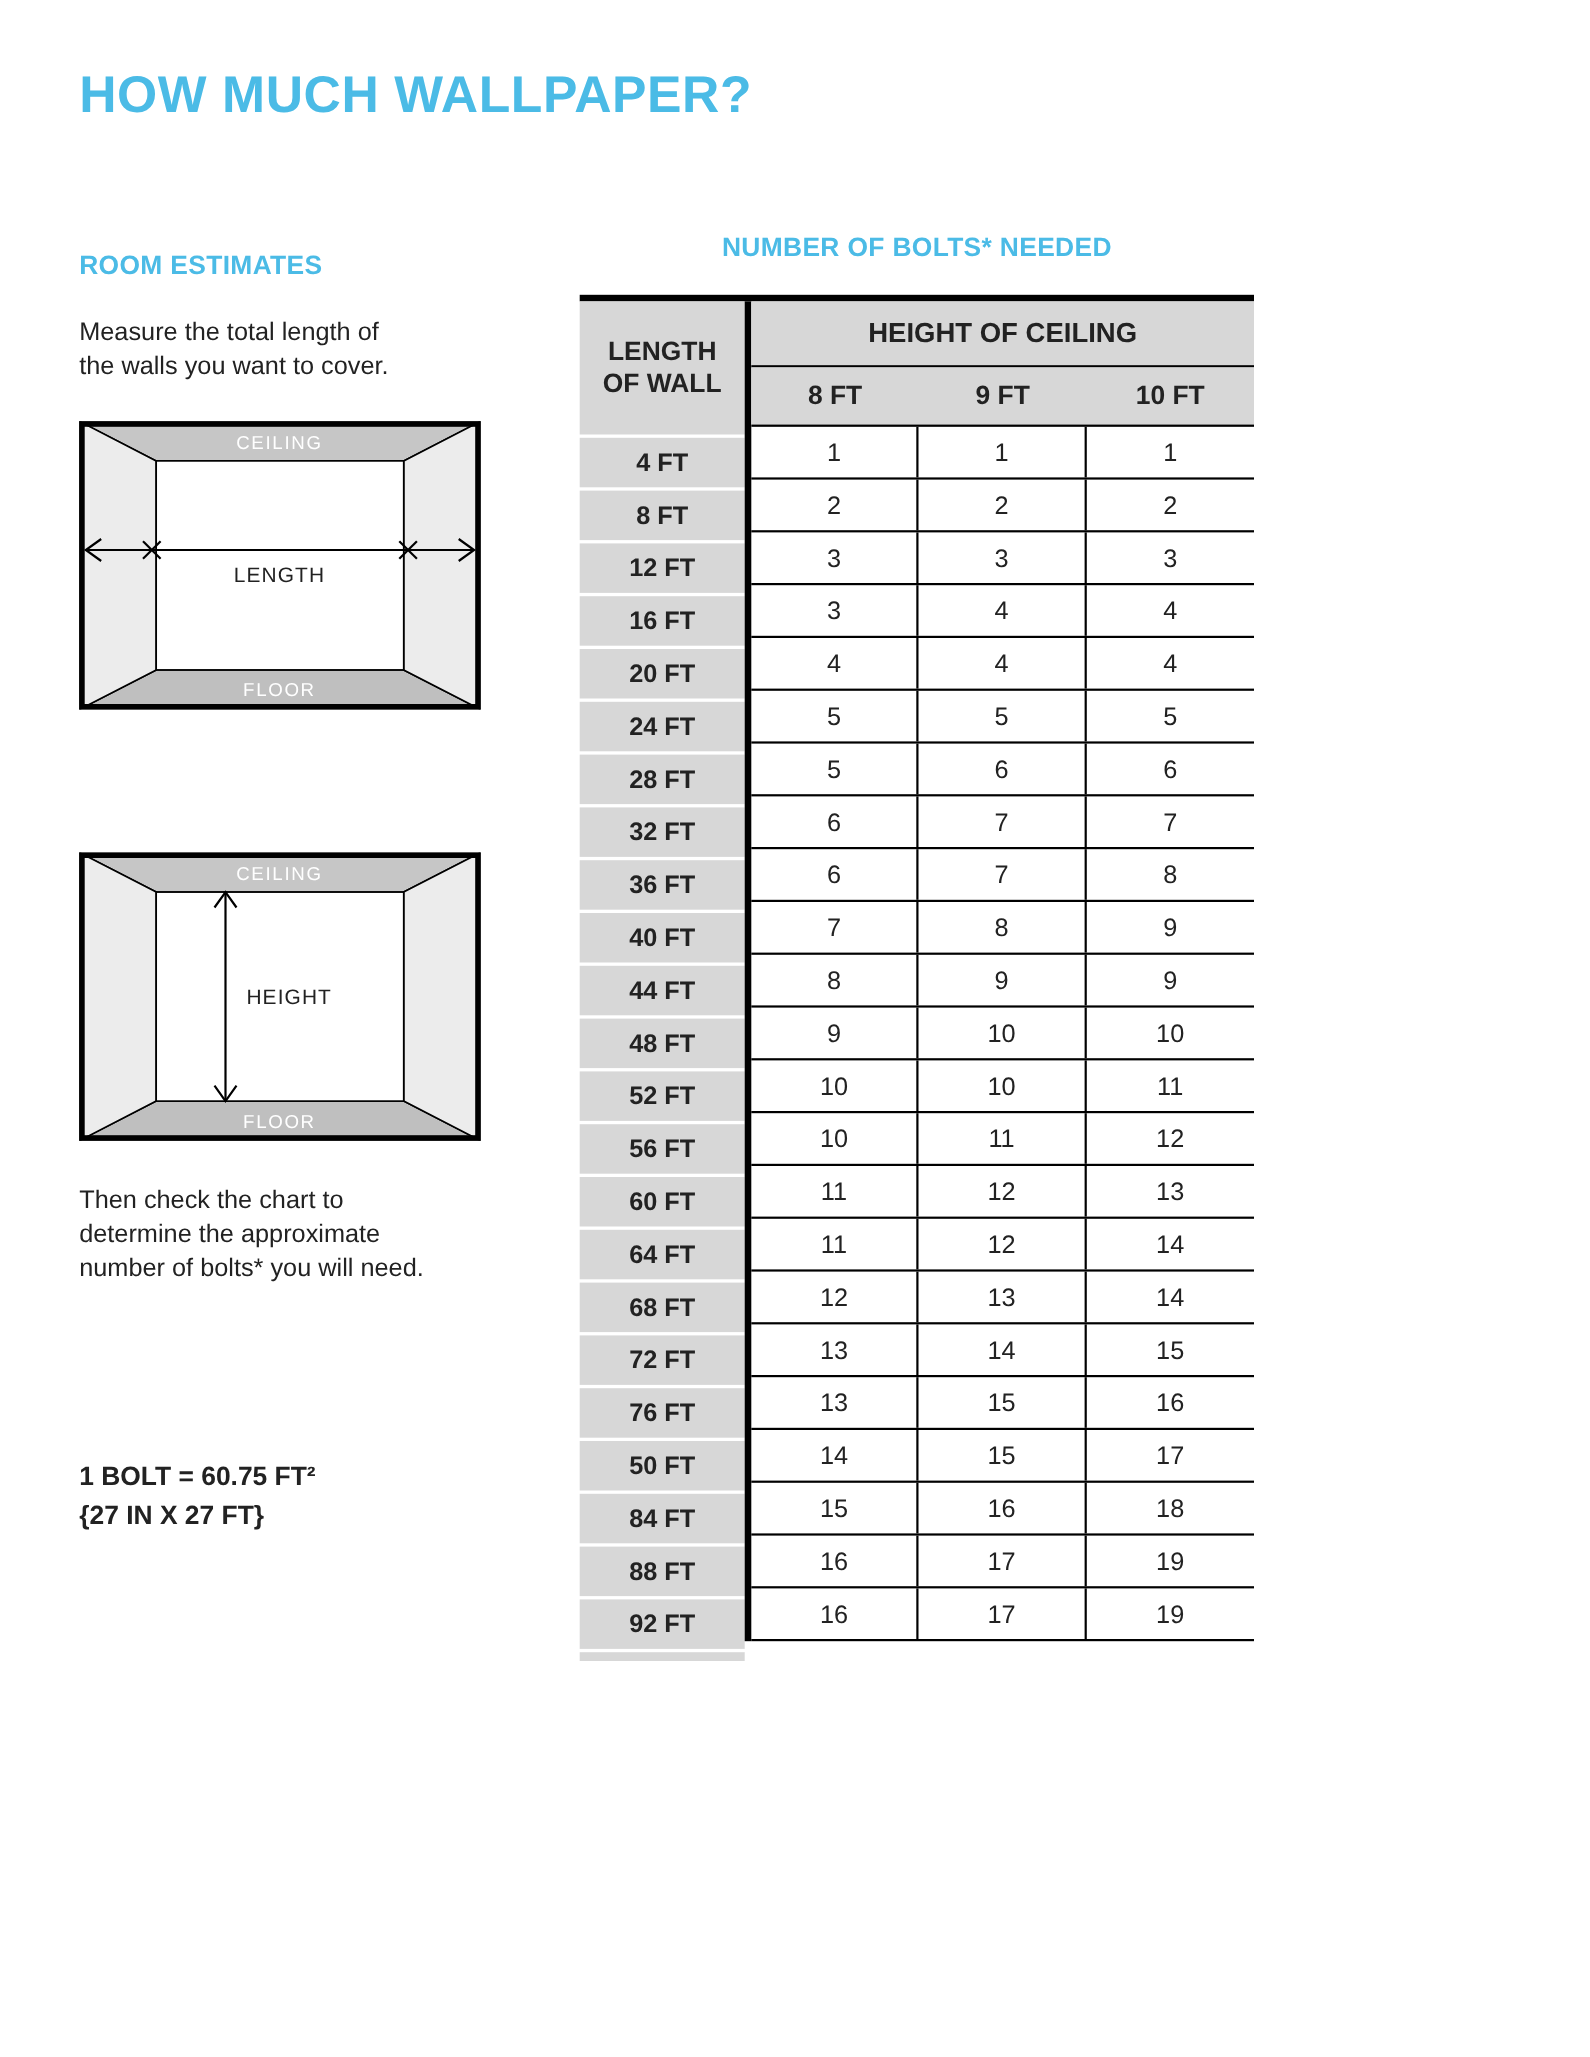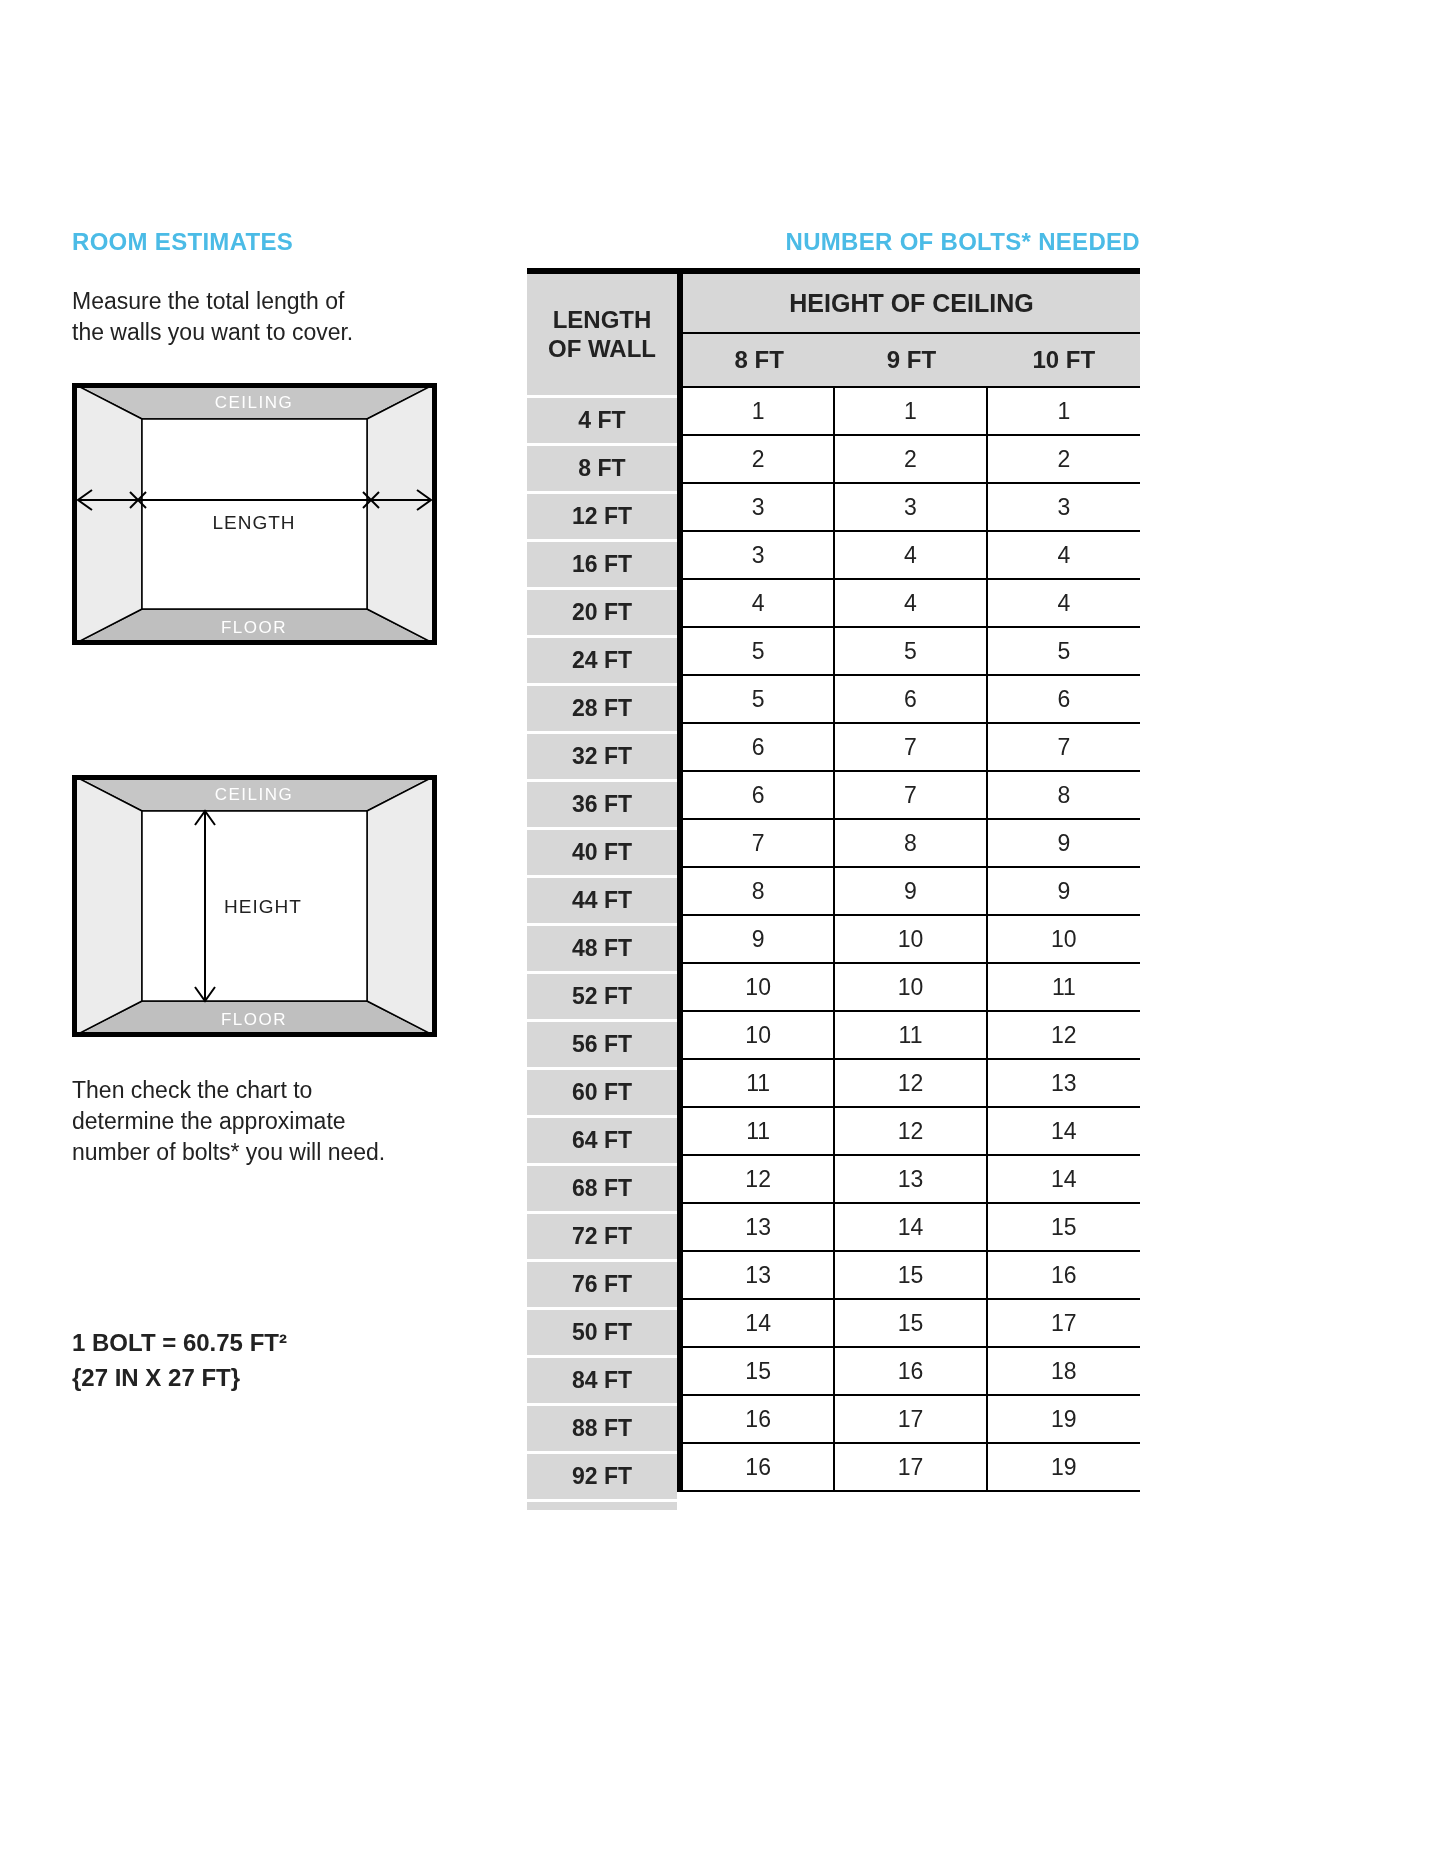--- a/index.html
+++ b/index.html
@@ -72,23 +72,23 @@
     font-family: "Liberation Sans", "DejaVu Sans", sans-serif;
     font-size: 19px;
     letter-spacing: 1px;
     fill: #222222;
   }
 
   
   .table-heading {
     position: absolute;
     left: 527px;
-    top: 228px;
+    top: 212px;
     width: 613px;
-    text-align: right;
+    text-align: center;
   }
   .bolts-table {
     position: absolute;
     left: 527px;
     top: 268px;
     width: 613px;
     border-top: 6px solid #000000;
     display: flex;
     align-items: flex-start;
   }
@@ -165,20 +165,21 @@
   }
   .data-cell:not(:last-child) {
     border-right: 2px solid #000000;
   }
 </style>
 </head>
 <body>
 
 <div class="page">
 
+  <h1 class="page-title">HOW MUCH WALLPAPER?</h1>
 
   <h2 class="section-heading left-heading">ROOM ESTIMATES</h2>
 
   <p class="para para-1">Measure the total length of
 the walls you want to cover.</p>
 
   <div class="diagram diagram-1">
     <svg width="365" height="262" viewBox="0 0 365 262">
 
       <polygon points="0,0 365,0 295,36 70,36" fill="#c6c6c6" stroke="#000000" stroke-width="1.5"></polygon>

